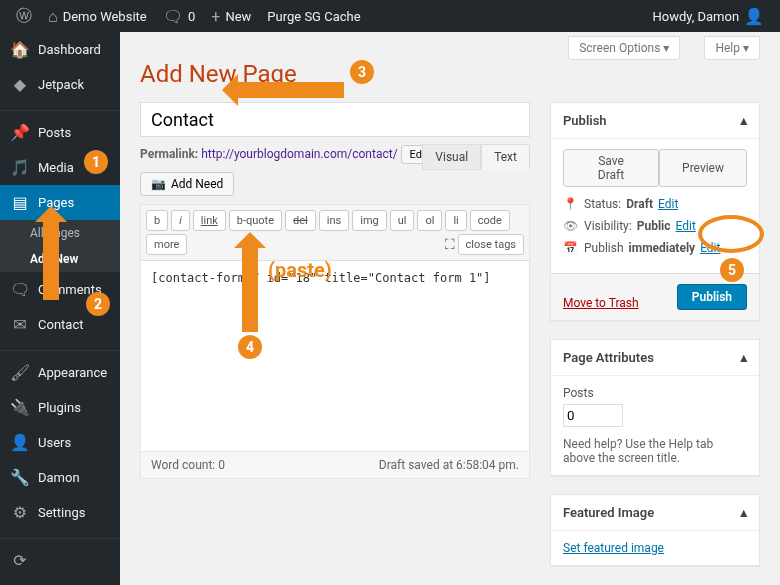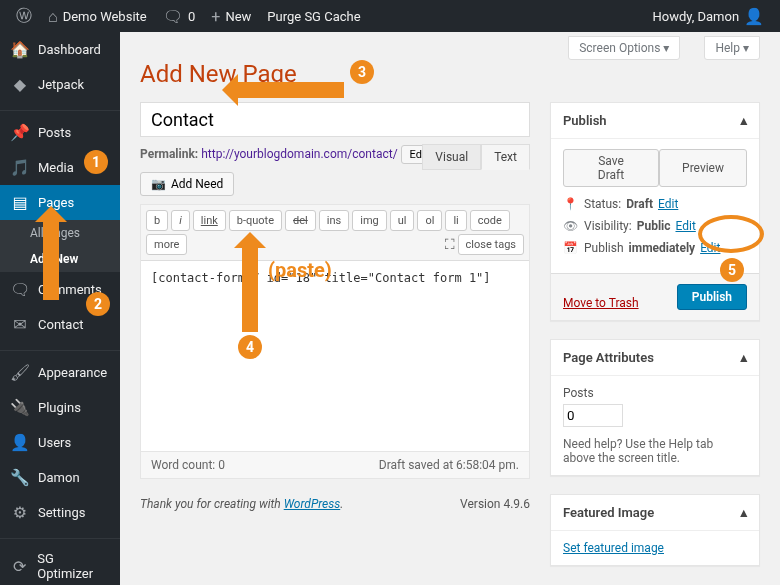--- a/index.html
+++ b/index.html
@@ -147,21 +147,20 @@
         <span class="mi-ico">🔧</span>
         <span>Damon</span>
       </div>
     <div class="menu-item">
         <span class="mi-ico">⚙</span>
         <span>Settings</span>
       </div>
     <div class="sep"></div>
     <div class="menu-item">
         <span class="mi-ico">⟳</span>
-        <span>SG Optimizer</span>
       </div>
 
   </div>
 
   <div class="main">
     <div class="topoptions">
       <div class="tab">Screen Options ▾</div>
       <div class="tab">Help ▾</div>
     </div>
     <h1>Add New Page</h1>
@@ -199,24 +198,20 @@
             <button class="tb-btn">code</button>
             <button class="tb-btn">more</button>
             <button class="expand">⛶</button>
             <button class="tb-btn">close tags</button>
           </div>
           <div class="ed-body">[contact-form-7 id="18" title="Contact form 1"]</div>
         </div>
         <div class="ed-status">
           <span>Word count: 0</span>
           <span>Draft saved at 6:58:04 pm.</span>
-        </div>
-        <div class="footer">
-          <span><span>Thank you for creating with </span><a class="link">WordPress</a>.</span>
-          <span class="ver">Version 4.9.6</span>
         </div>
       </div>
 
       <div class="col-side">
 
         <div class="postbox">
           <h2>
               <span>Publish</span>
               <span>▴</span>
             </h2>

